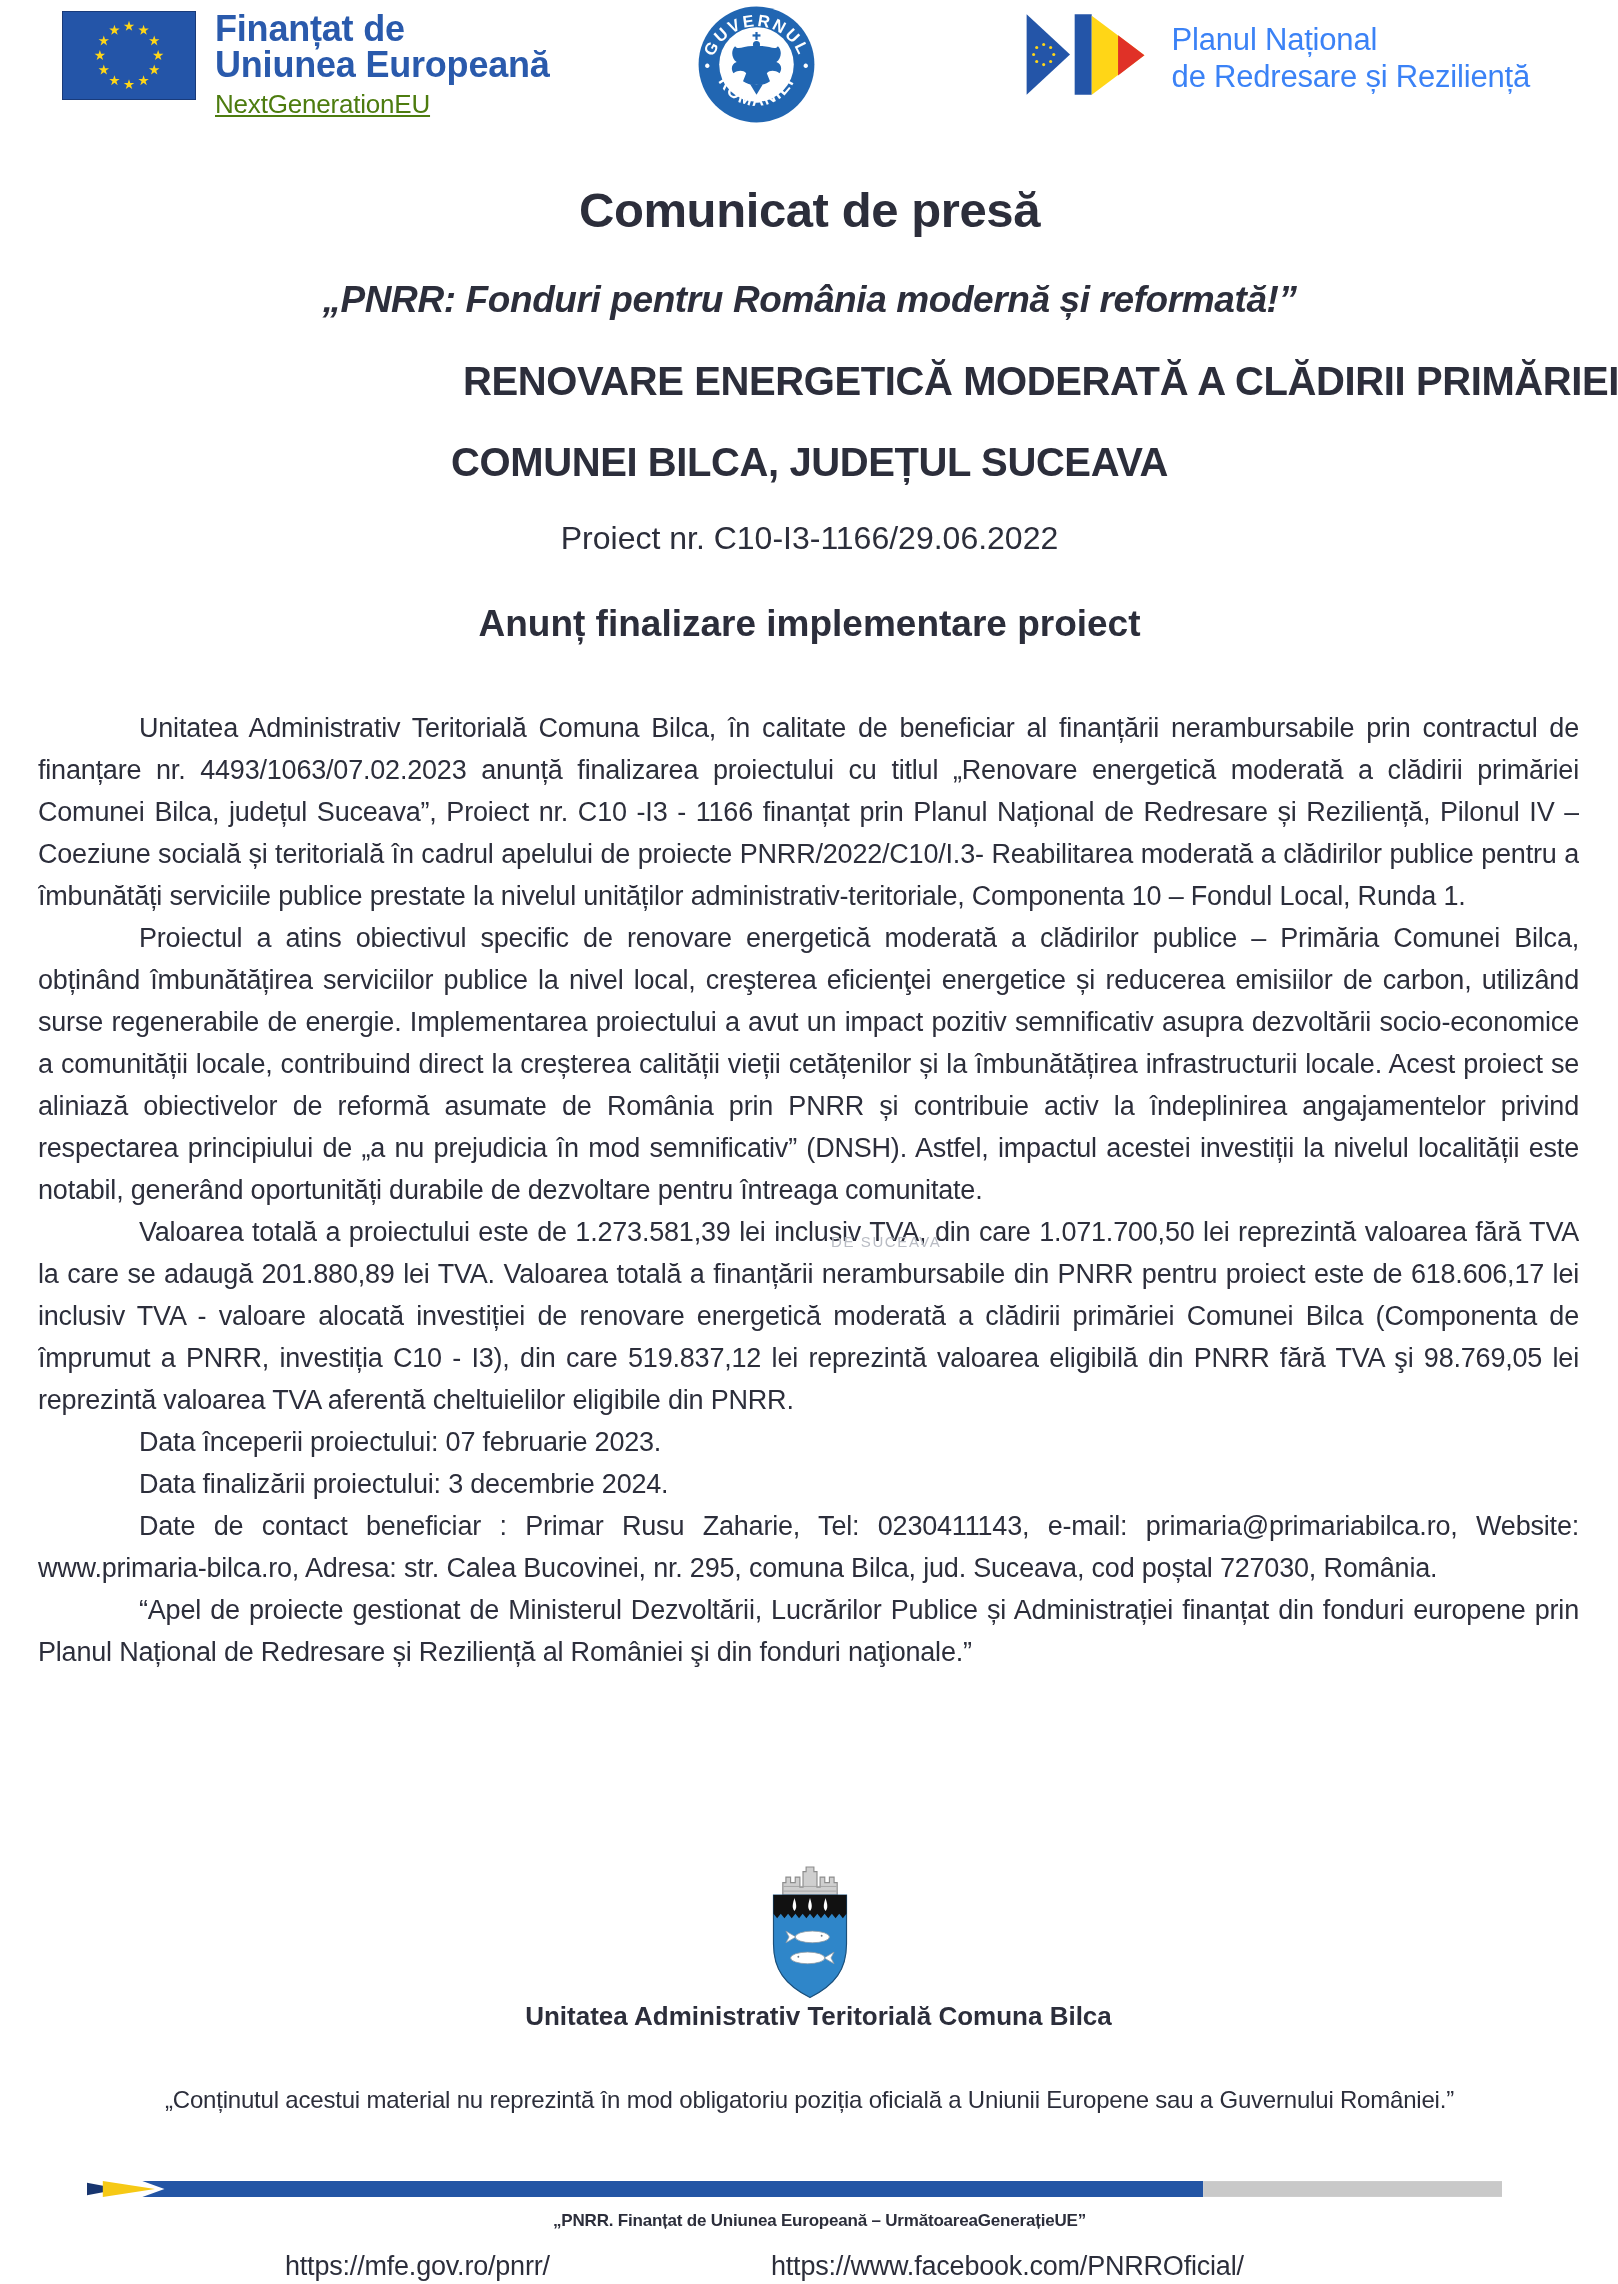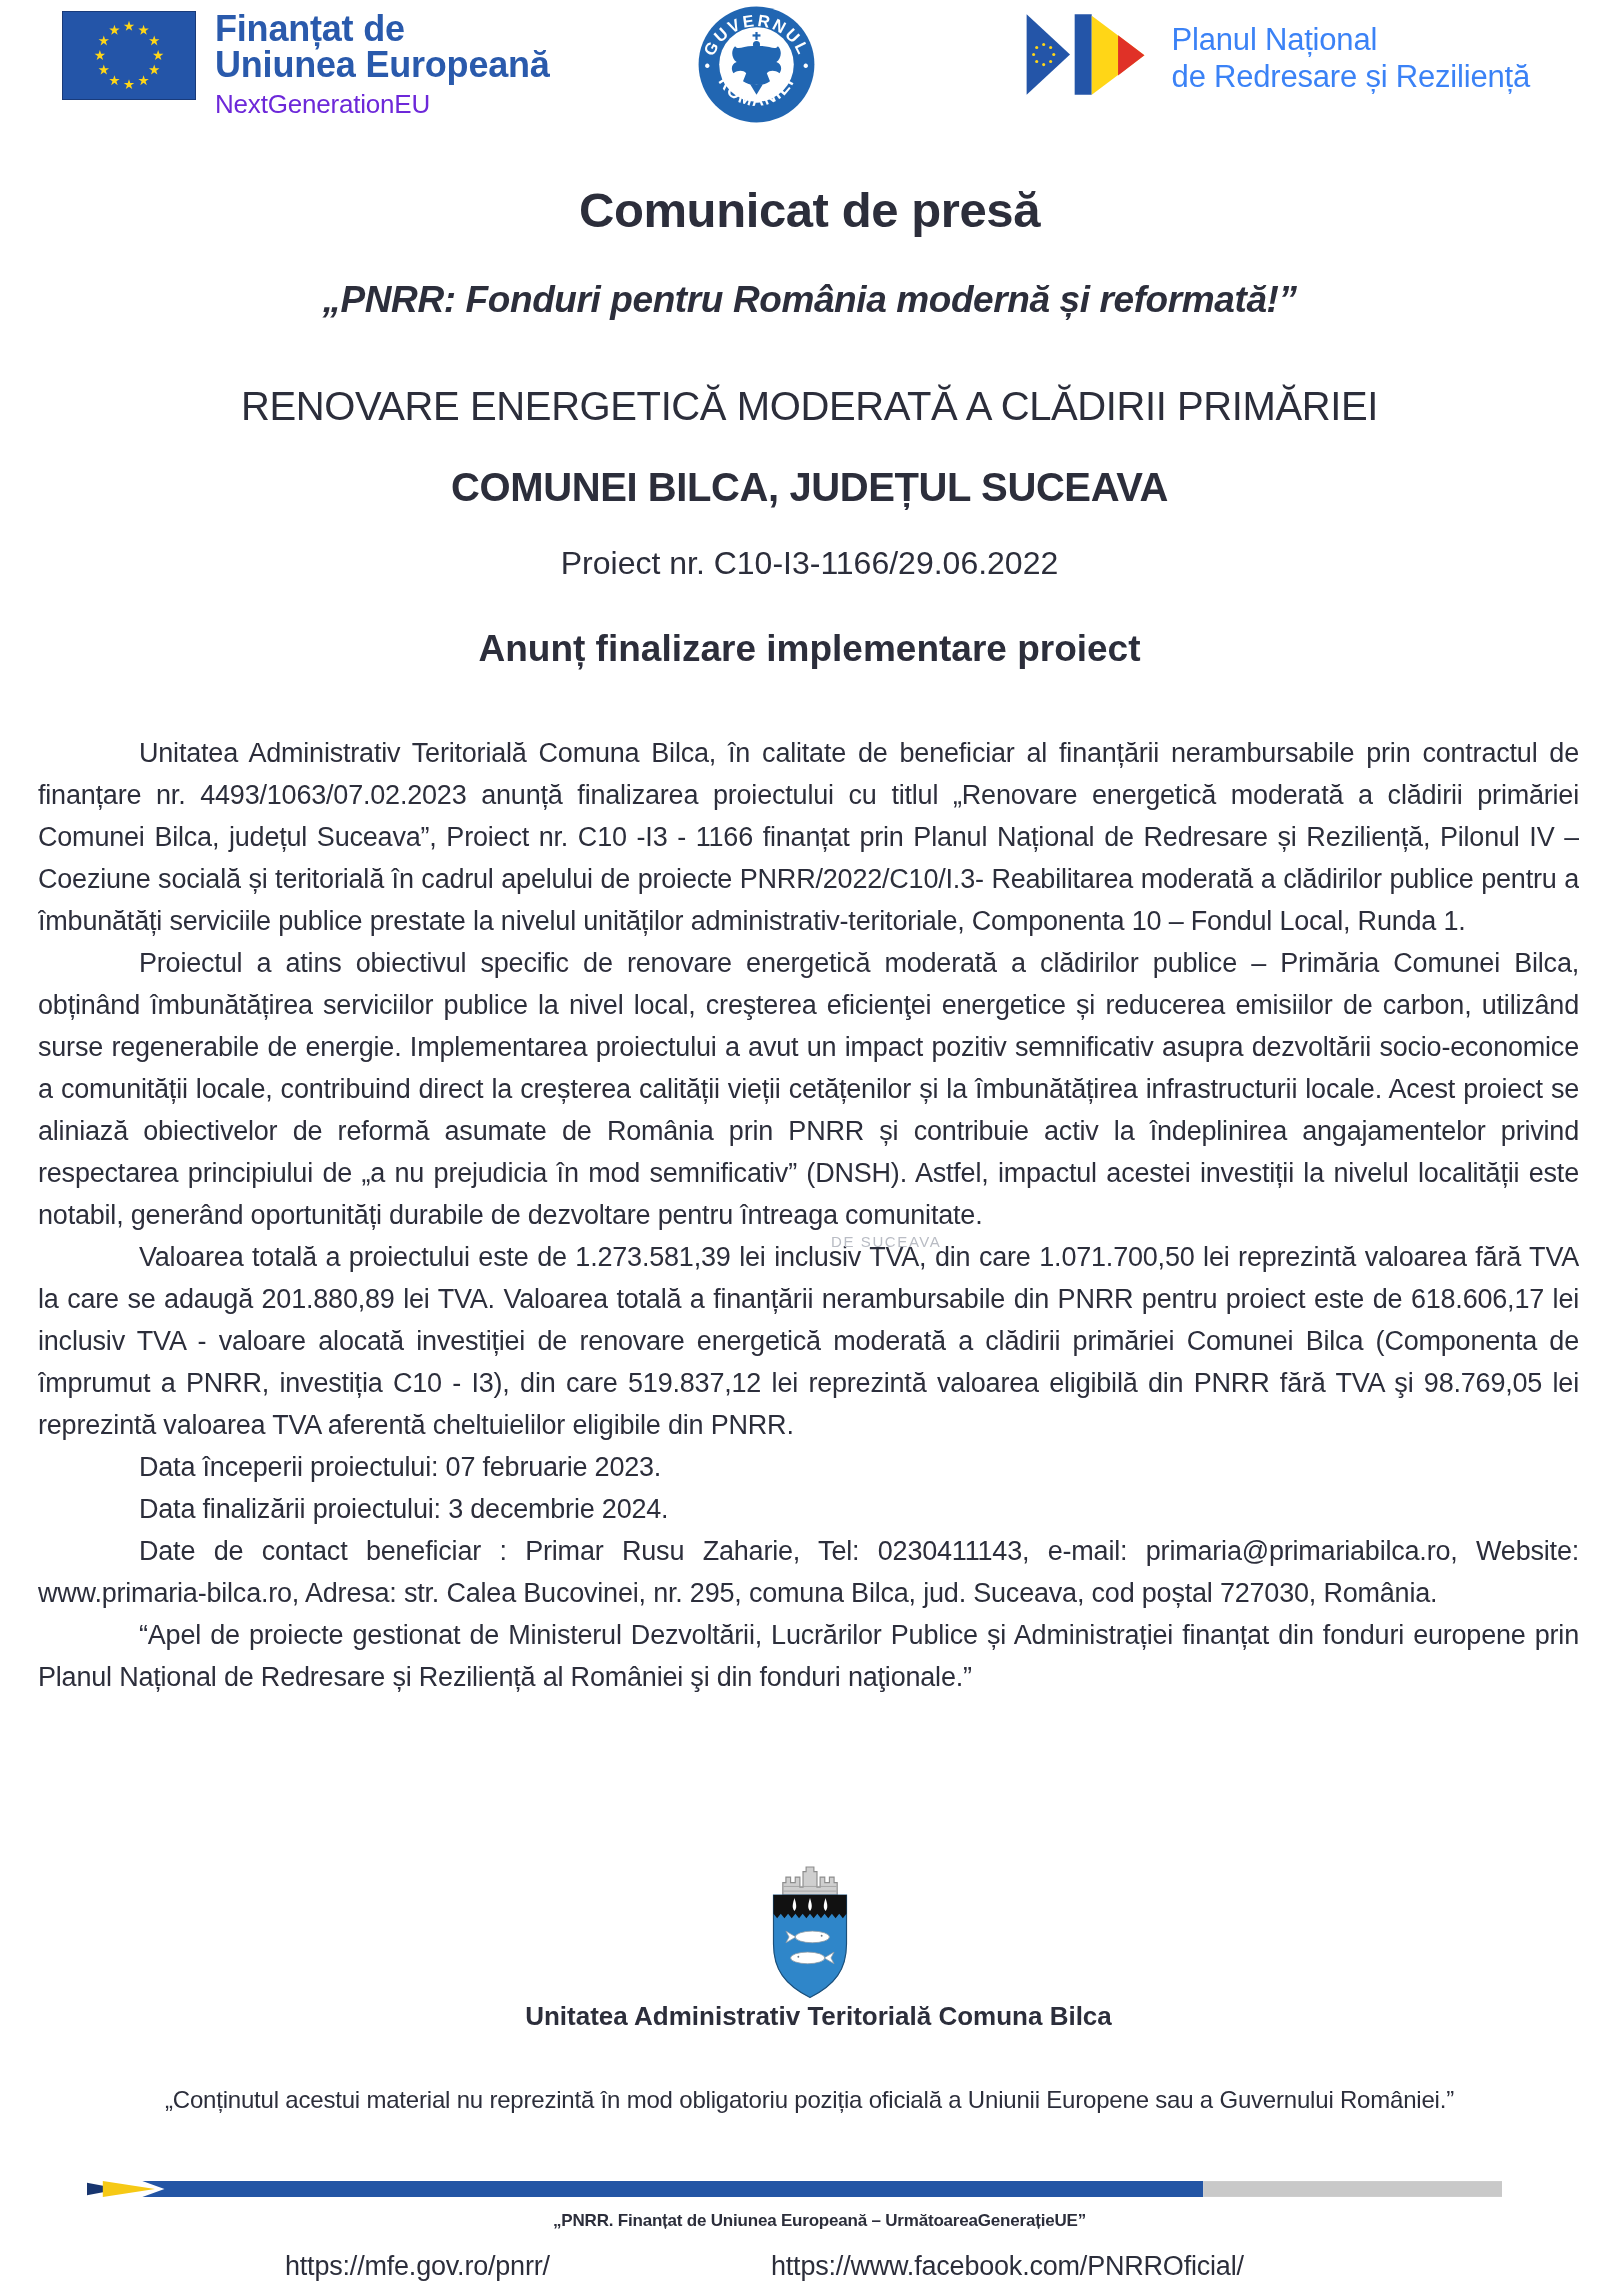--- a/index.html
+++ b/index.html
@@ -4,30 +4,30 @@
 <style>
   html,body{margin:0;padding:0;}
   body{width:1619px;height:2284px;background:#ffffff;font-family:"Liberation Sans",sans-serif;position:relative;overflow:hidden;}
   .page{position:relative;width:1619px;height:2284px;color:#2c2e3b;}
 
   
   .header{position:relative;height:141px;}
   .eu-block{position:absolute;left:62px;top:11px;display:flex;gap:19px;align-items:flex-start;}
   .eu-text{display:flex;flex-direction:column;}
   .eu-line{font-size:36px;font-weight:bold;color:#2a5aac;line-height:36px;letter-spacing:-0.2px;}
-  .eu-gray{font-size:26px;color:#6d28d9;margin-top:5.5px;letter-spacing:-0.2px;}
+  .eu-gray{font-size:26px;color:#4d7c0f;margin-top:5.5px;letter-spacing:-0.2px;text-decoration:underline;}
   .gov-seal{position:absolute;left:697px;top:4.7px;}
   .pnrr-block{position:absolute;left:1026px;top:8px;display:flex;gap:12.6px;align-items:flex-start;}
   .pnrr-text{display:flex;flex-direction:column;margin-top:12.6px;}
   .pnrr-line{font-size:31px;color:#3b82f6;line-height:37px;letter-spacing:-0.2px;}
 
   
   .title{margin-top:41px;text-align:center;font-size:49px;font-weight:bold;letter-spacing:-0.4px;}
   .slogan{margin-top:41px;text-align:center;font-size:37px;font-weight:bold;font-style:italic;letter-spacing:-0.4px;}
-  .h1{margin-top:63px;text-align:center;font-size:40px;font-weight:normal;letter-spacing:-0.4px;}
+  .h1{margin-top:38px;text-align:right;font-size:40px;font-weight:bold;letter-spacing:-0.4px;}
   .h2{margin-top:36px;text-align:center;font-size:40px;font-weight:bold;letter-spacing:-0.4px;}
   .project{margin-top:35px;text-align:center;font-size:32px;}
   .announcement{margin-top:46px;text-align:center;font-size:37px;font-weight:bold;}
 
   
   .body-text{margin:62px 40px 0 38px;height:1144px;overflow:hidden;font-size:27px;line-height:42px;letter-spacing:-0.2px;text-align:justify;}
   .body-text p{margin:0;text-indent:101px;}
   .line{text-indent:101px;}
   .watermark{position:absolute;left:831px;top:1233px;font-size:15px;color:#b9bcc4;letter-spacing:1.6px;}
 

